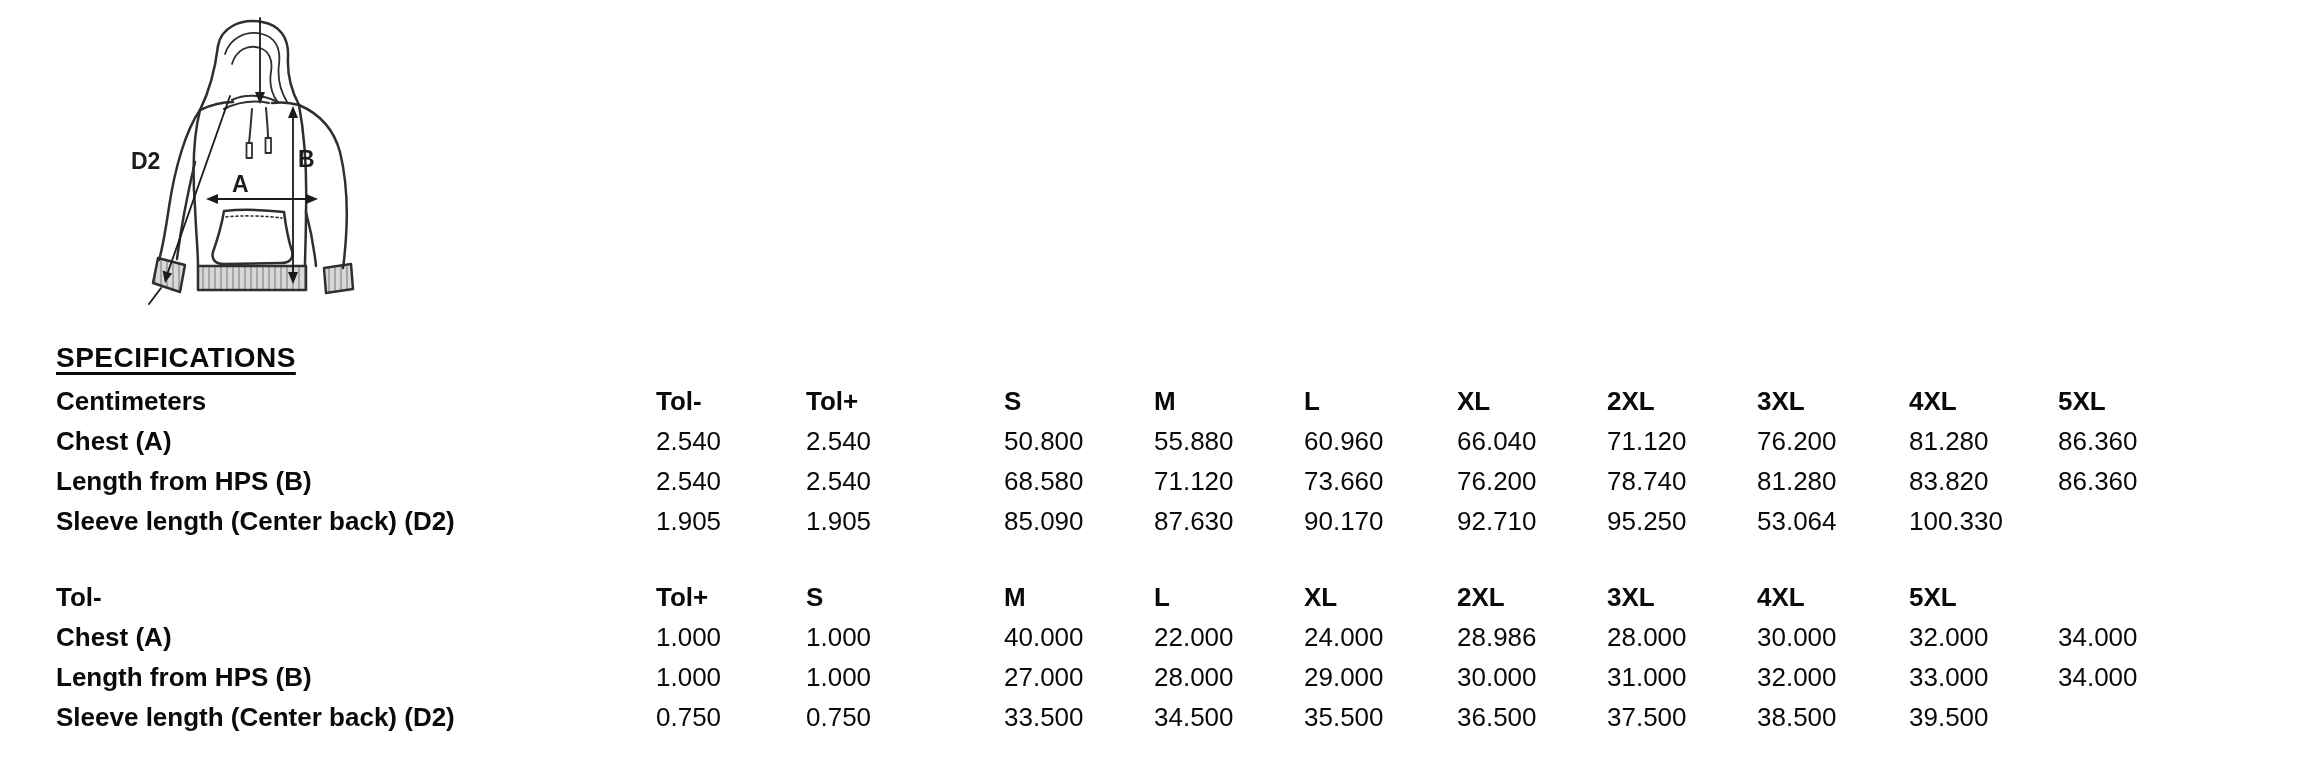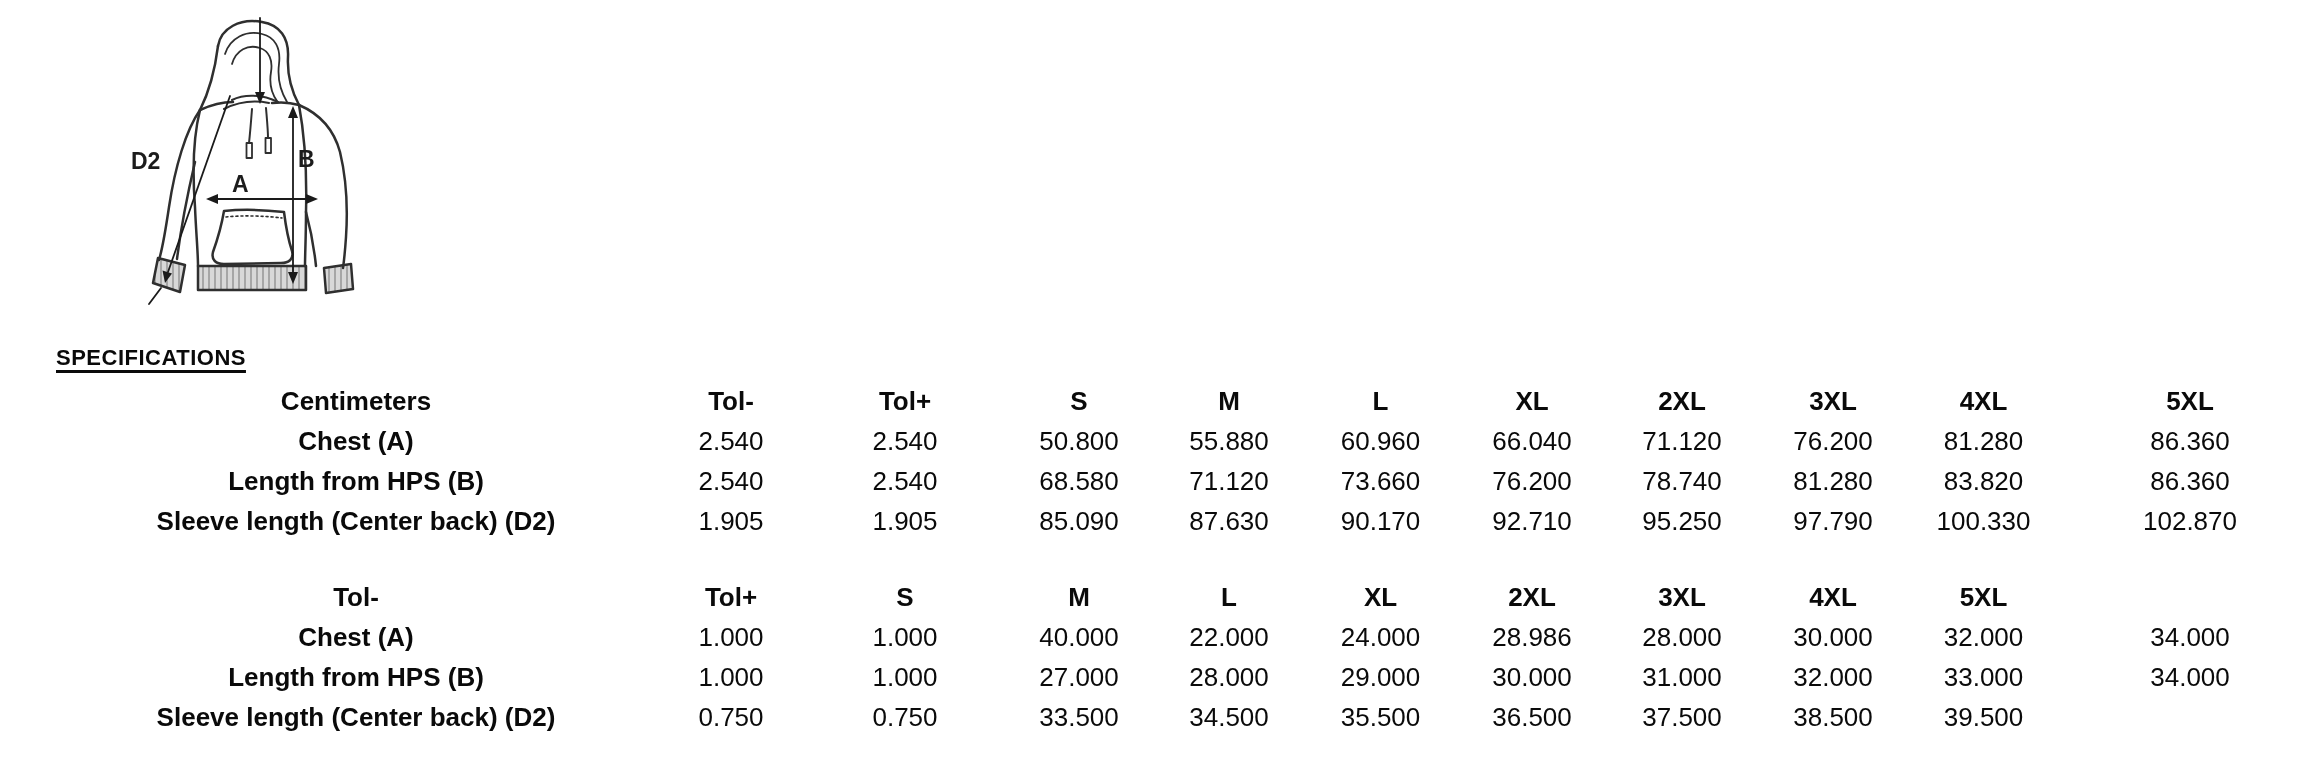--- a/index.html
+++ b/index.html
@@ -6,35 +6,34 @@
   .screen {
     position:relative;
     width:2322px; height:784px;
     background:#ffffff;
     color:#0a0a0a;
     font-family:"Liberation Sans", sans-serif;
     overflow:hidden;
   }
   .heading {
     position:absolute; left:56px; top:342px;
-    font-size:22px; line-height:32px; font-weight:bold;
+    font-size:28px; line-height:32px; font-weight:bold;
     text-decoration:underline;
     text-decoration-thickness:2.5px;
     text-underline-offset:5px;
     letter-spacing:0.5px;
   }
   .spec-table { position:absolute; left:56px; right:0; }
   #cm-table { top:381px; }
   #in-table { top:577px; }
   .trow {
     display:grid;
     grid-template-columns:600px 150px 198px 150px 150px 153px 150px 150px 152px 149px 1fr;
     align-items:center;
     height:40px;
-    text-align:center;
   }
   .cell { font-size:26px; white-space:nowrap; }
   .thead .cell, .cell.rlabel { font-weight:bold; }
   svg text.dim-label {
     font-family:"Liberation Sans", sans-serif;
     font-weight:bold; font-size:23px; fill:#1c1c1c;
   }
 </style>
 </head>
 <body>
@@ -163,23 +162,22 @@
       </div>
       <div class="trow">
         <div class="cell rlabel">Sleeve length (Center back) (D2)</div>
         <div class="cell ">1.905</div>
         <div class="cell ">1.905</div>
         <div class="cell ">85.090</div>
         <div class="cell ">87.630</div>
         <div class="cell ">90.170</div>
         <div class="cell ">92.710</div>
         <div class="cell ">95.250</div>
-        <div class="cell ">97.790</div>
+        <div class="cell ">53.064</div>
         <div class="cell ">100.330</div>
-        <div class="cell ">102.870</div>
       </div>
     </div>
 
   <div id="in-table" class="spec-table">
       <div class="trow thead">
         <div class="cell ">Tol-</div>
         <div class="cell ">Tol+</div>
         <div class="cell ">S</div>
         <div class="cell ">M</div>
         <div class="cell ">L</div>

